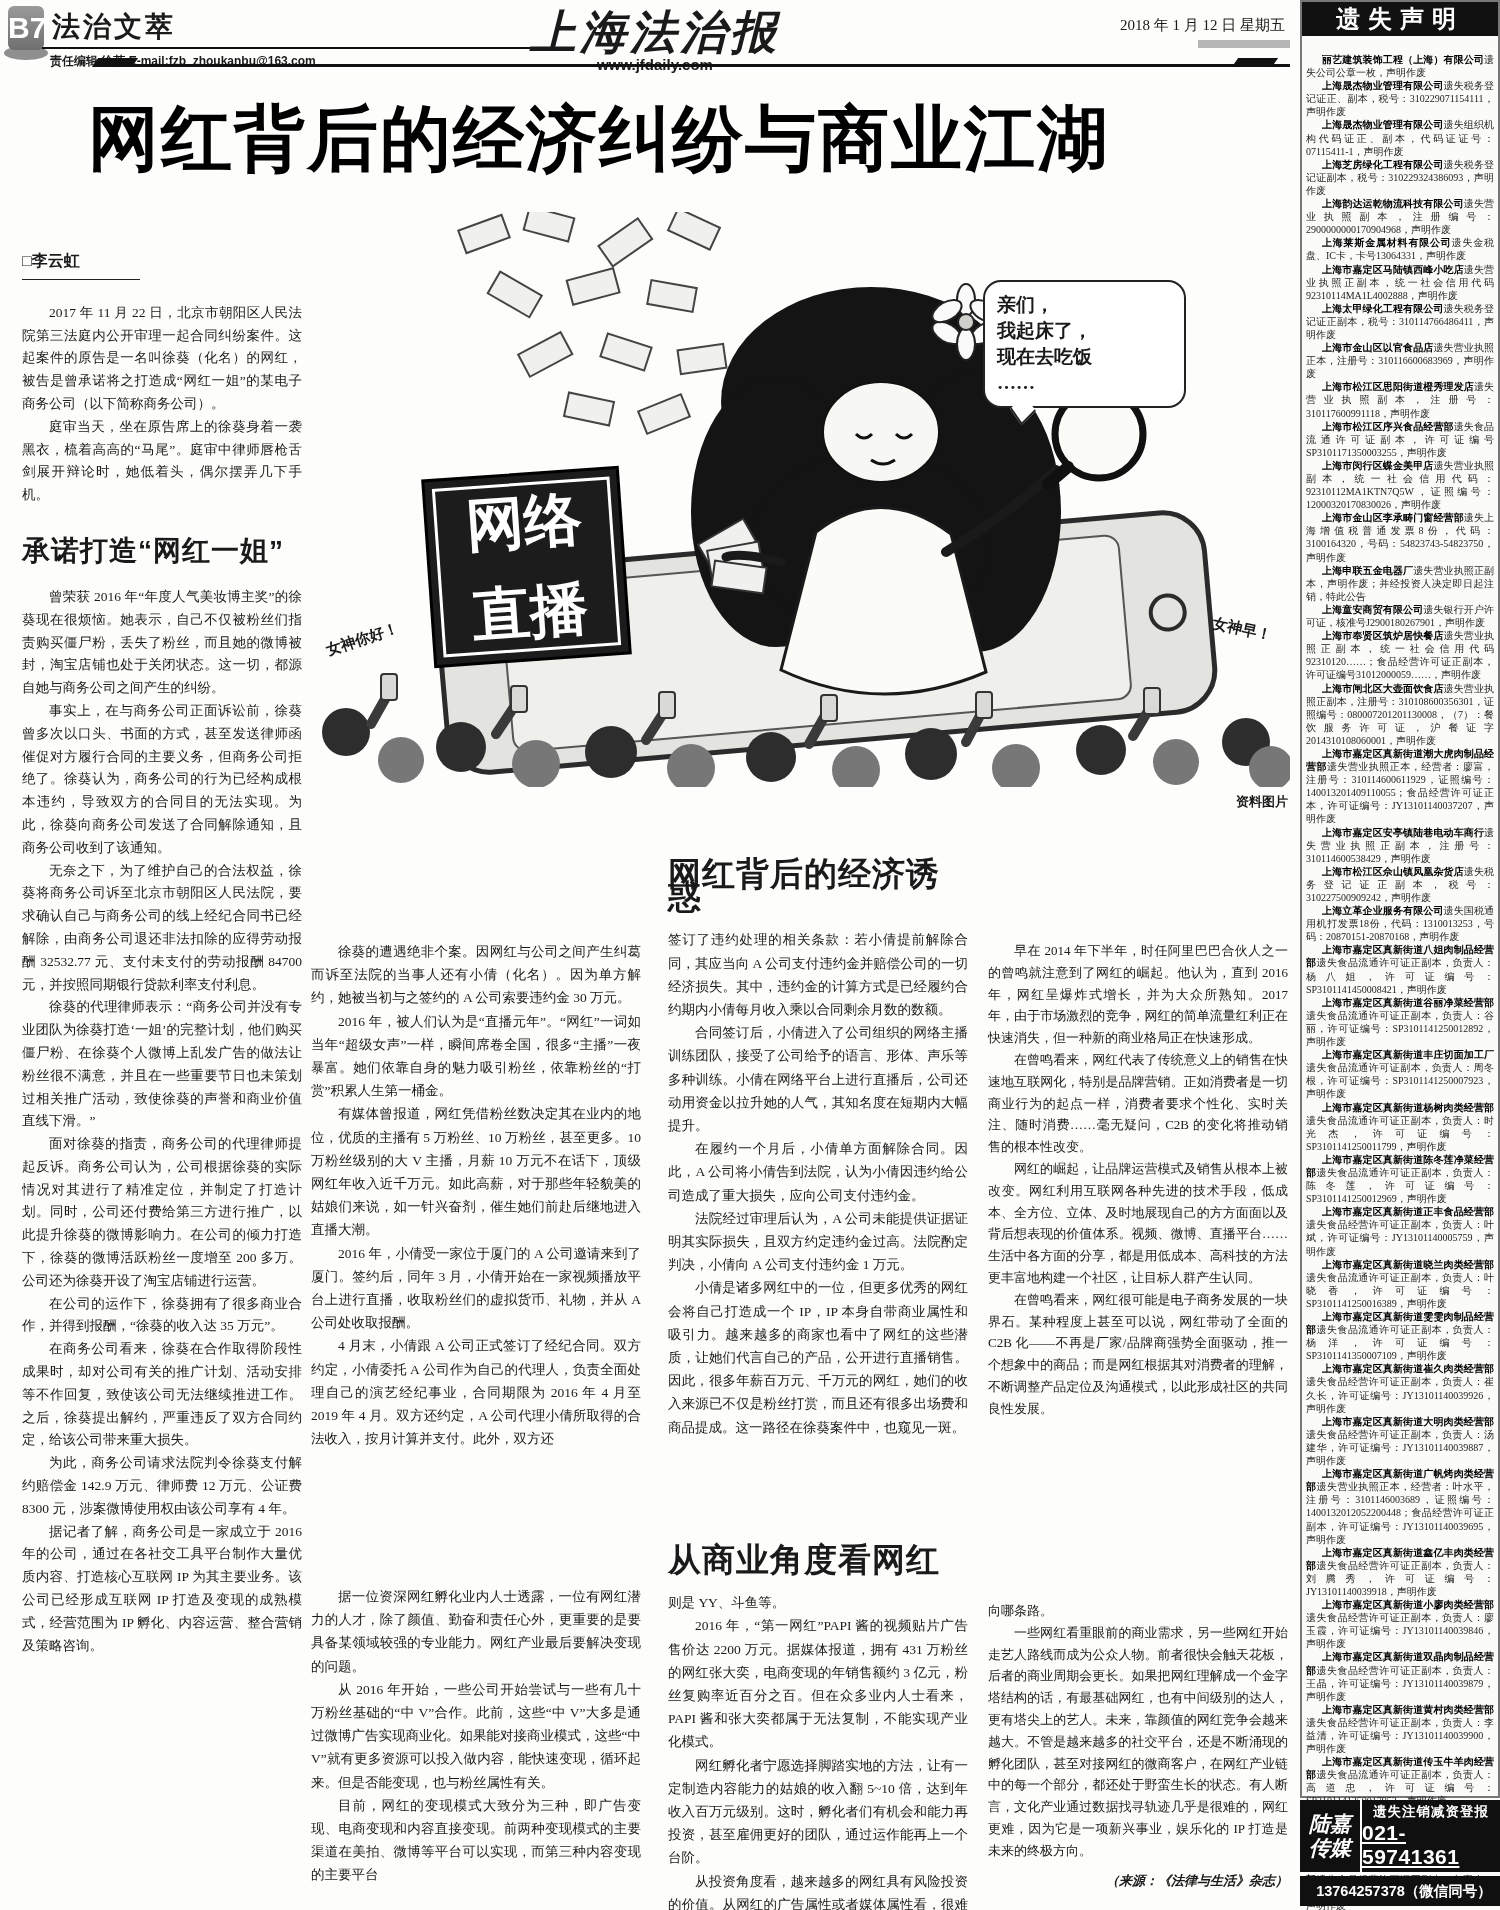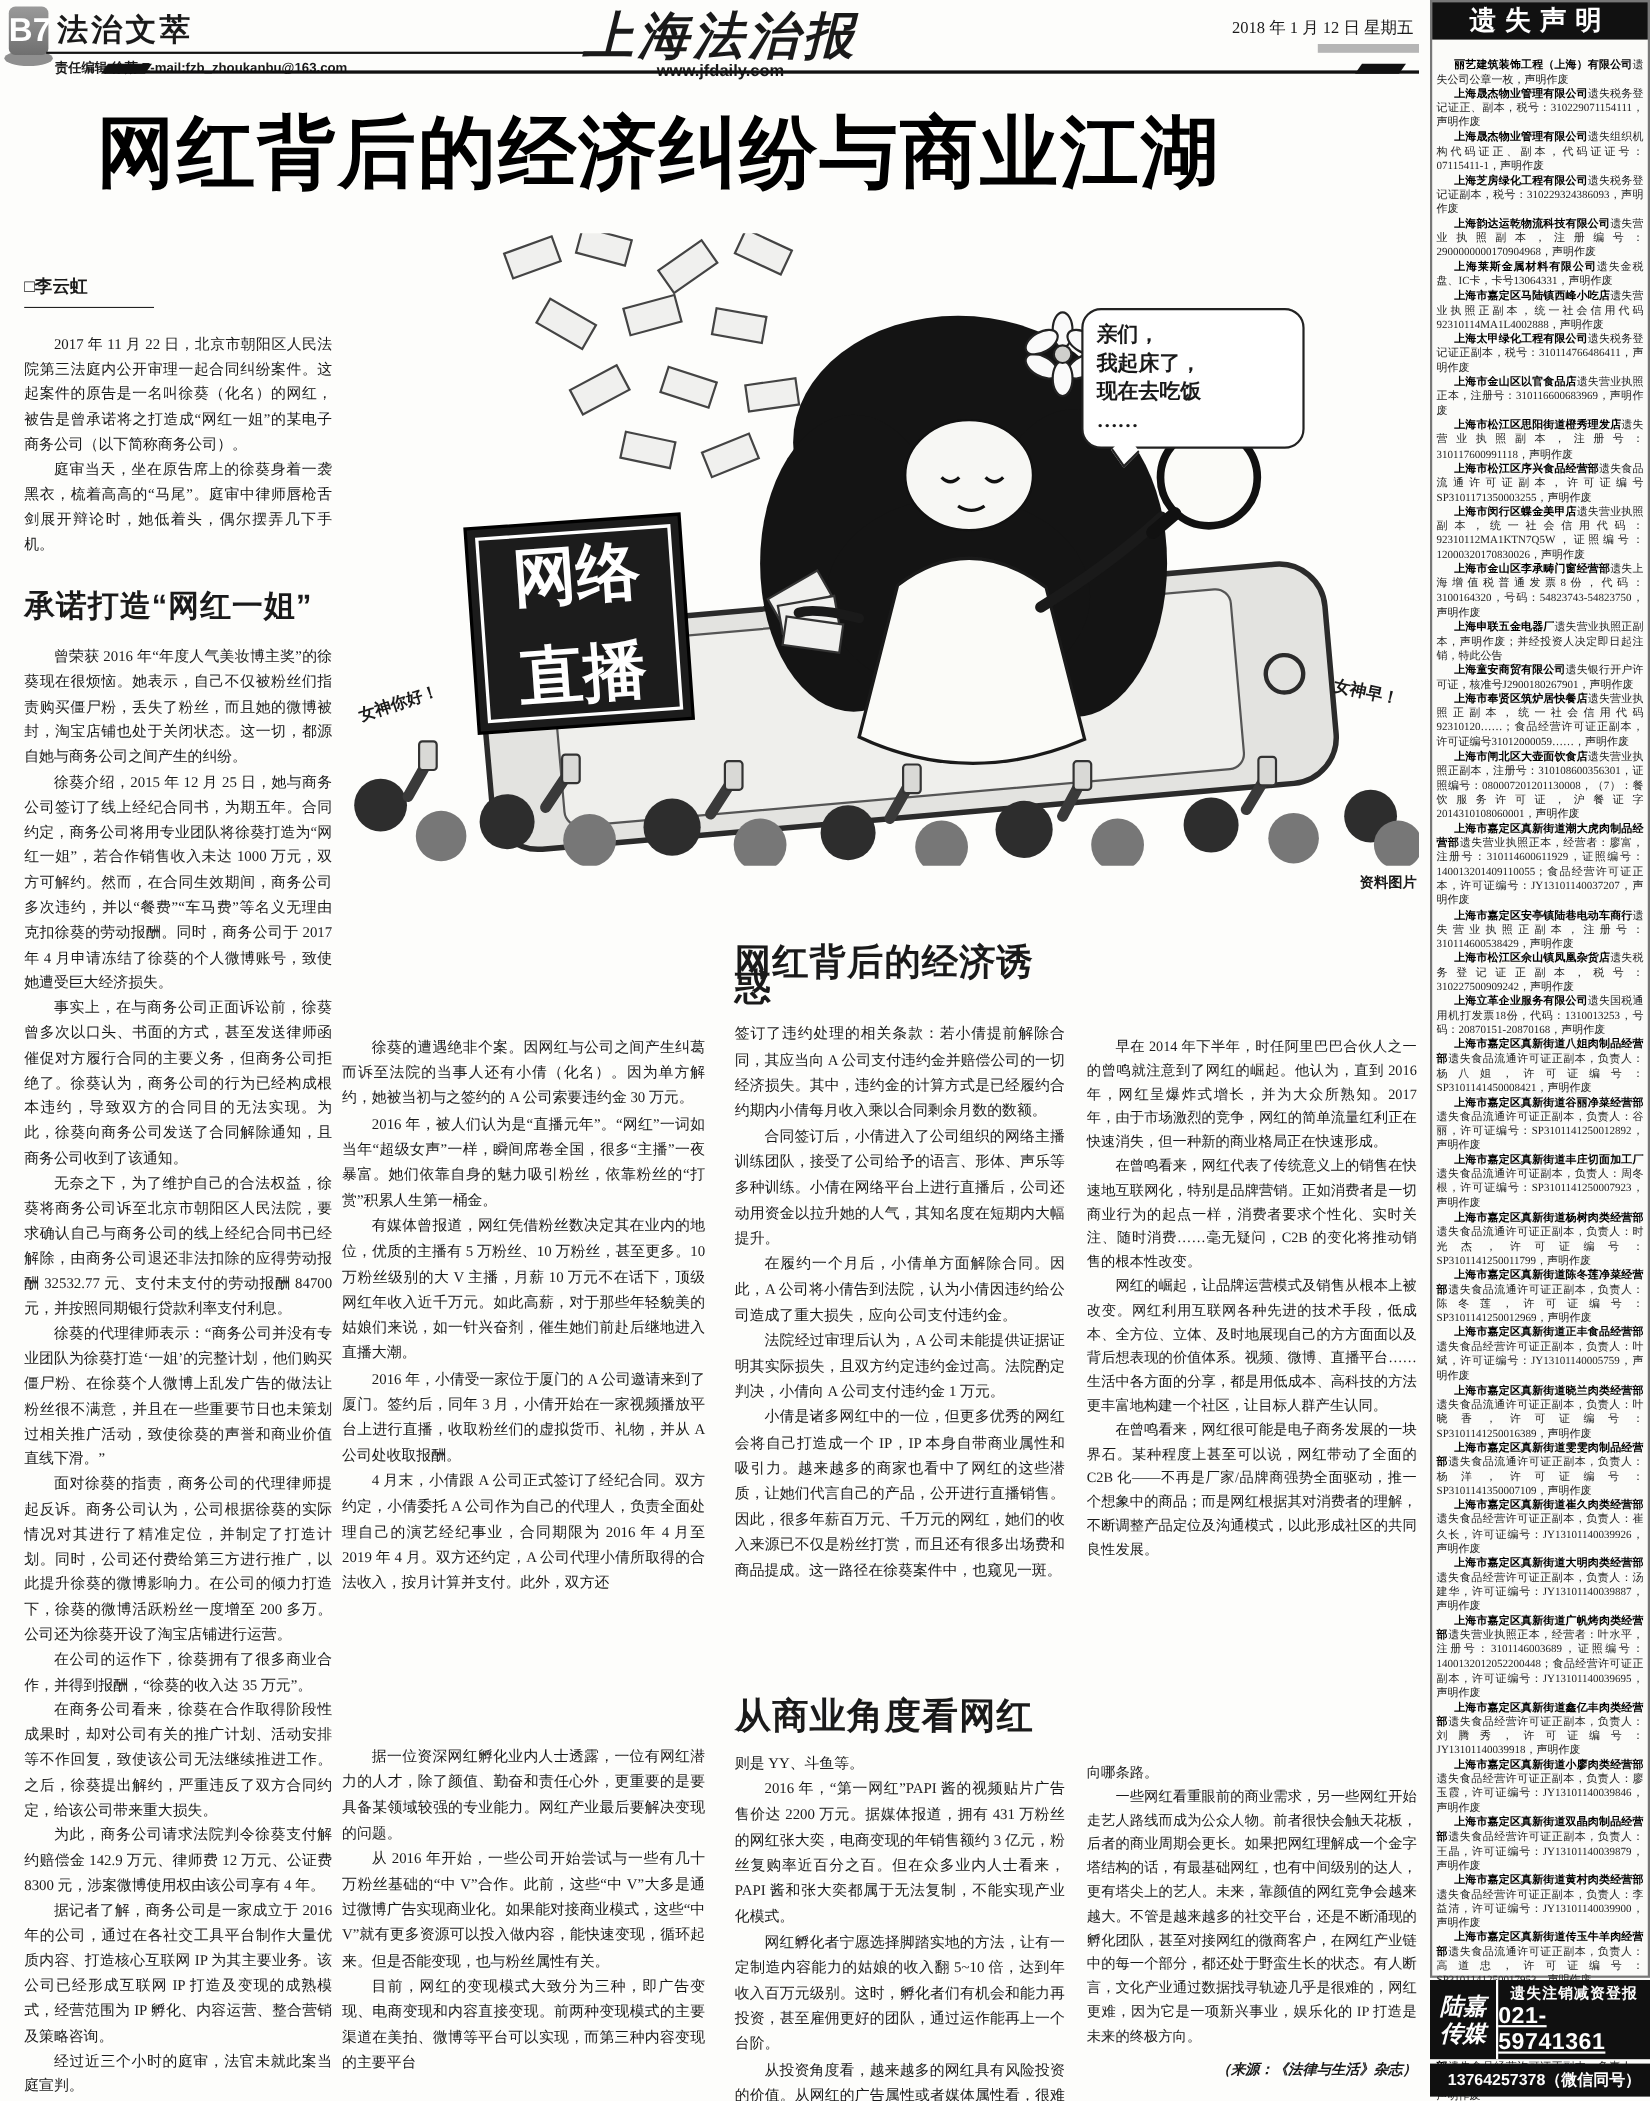--- a/index.html
+++ b/index.html
@@ -211,30 +211,28 @@
 
   <div class="col col1">
     <span class="byline">□李云虹</span>
     <div>
         <p class="para">2017 年 11 月 22 日，北京市朝阳区人民法院第三法庭内公开审理一起合同纠纷案件。这起案件的原告是一名叫徐葵（化名）的网红，被告是曾承诺将之打造成“网红一姐”的某电子商务公司（以下简称商务公司）。</p>
         <p class="para">庭审当天，坐在原告席上的徐葵身着一袭黑衣，梳着高高的“马尾”。庭审中律师唇枪舌剑展开辩论时，她低着头，偶尔摆弄几下手机。</p>
       </div>
     <div class="subhead1">承诺打造“网红一姐”</div>
     <div>
         <p class="para">曾荣获 2016 年“年度人气美妆博主奖”的徐葵现在很烦恼。她表示，自己不仅被粉丝们指责购买僵尸粉，丢失了粉丝，而且她的微博被封，淘宝店铺也处于关闭状态。这一切，都源自她与商务公司之间产生的纠纷。</p>
-        <p class="para">徐葵介绍，2015 年 12 月 25 日，她与商务公司签订了线上经纪合同书，为期五年。合同约定，商务公司将用专业团队将徐葵打造为“网红一姐”，若合作销售收入未达 1000 万元，双方可解约。然而，在合同生效期间，商务公司多次违约，并以“餐费”“车马费”等名义无理由克扣徐葵的劳动报酬。同时，商务公司于 2017 年 4 月申请冻结了徐葵的个人微博账号，致使她遭受巨大经济损失。</p>
         <p class="para">事实上，在与商务公司正面诉讼前，徐葵曾多次以口头、书面的方式，甚至发送律师函催促对方履行合同的主要义务，但商务公司拒绝了。徐葵认为，商务公司的行为已经构成根本违约，导致双方的合同目的无法实现。为此，徐葵向商务公司发送了合同解除通知，且商务公司收到了该通知。</p>
         <p class="para">无奈之下，为了维护自己的合法权益，徐葵将商务公司诉至北京市朝阳区人民法院，要求确认自己与商务公司的线上经纪合同书已经解除，由商务公司退还非法扣除的应得劳动报酬 32532.77 元、支付未支付的劳动报酬 84700 元，并按照同期银行贷款利率支付利息。</p>
         <p class="para">徐葵的代理律师表示：“商务公司并没有专业团队为徐葵打造‘一姐’的完整计划，他们购买僵尸粉、在徐葵个人微博上乱发广告的做法让粉丝很不满意，并且在一些重要节日也未策划过相关推广活动，致使徐葵的声誉和商业价值直线下滑。”</p>
         <p class="para">面对徐葵的指责，商务公司的代理律师提起反诉。商务公司认为，公司根据徐葵的实际情况对其进行了精准定位，并制定了打造计划。同时，公司还付费给第三方进行推广，以此提升徐葵的微博影响力。在公司的倾力打造下，徐葵的微博活跃粉丝一度增至 200 多万。公司还为徐葵开设了淘宝店铺进行运营。</p>
         <p class="para">在公司的运作下，徐葵拥有了很多商业合作，并得到报酬，“徐葵的收入达 35 万元”。</p>
         <p class="para">在商务公司看来，徐葵在合作取得阶段性成果时，却对公司有关的推广计划、活动安排等不作回复，致使该公司无法继续推进工作。之后，徐葵提出解约，严重违反了双方合同约定，给该公司带来重大损失。</p>
         <p class="para">为此，商务公司请求法院判令徐葵支付解约赔偿金 142.9 万元、律师费 12 万元、公证费 8300 元，涉案微博使用权由该公司享有 4 年。</p>
         <p class="para">据记者了解，商务公司是一家成立于 2016 年的公司，通过在各社交工具平台制作大量优质内容、打造核心互联网 IP 为其主要业务。该公司已经形成互联网 IP 打造及变现的成熟模式，经营范围为 IP 孵化、内容运营、整合营销及策略咨询。</p>
-        <p class="para">经过近三个小时的庭审，法官未就此案当庭宣判。</p>
       </div>
   </div>
 
   <div class="col colbody col2a">
       <p class="para">徐葵的遭遇绝非个案。因网红与公司之间产生纠葛而诉至法院的当事人还有小倩（化名）。因为单方解约，她被当初与之签约的 A 公司索要违约金 30 万元。</p>
       <p class="para">2016 年，被人们认为是“直播元年”。“网红”一词如当年“超级女声”一样，瞬间席卷全国，很多“主播”一夜暴富。她们依靠自身的魅力吸引粉丝，依靠粉丝的“打赏”积累人生第一桶金。</p>
       <p class="para">有媒体曾报道，网红凭借粉丝数决定其在业内的地位，优质的主播有 5 万粉丝、10 万粉丝，甚至更多。10 万粉丝级别的大 V 主播，月薪 10 万元不在话下，顶级网红年收入近千万元。如此高薪，对于那些年轻貌美的姑娘们来说，如一针兴奋剂，催生她们前赴后继地进入直播大潮。</p>
       <p class="para">2016 年，小倩受一家位于厦门的 A 公司邀请来到了厦门。签约后，同年 3 月，小倩开始在一家视频播放平台上进行直播，收取粉丝们的虚拟货币、礼物，并从 A 公司处收取报酬。</p>
       <p class="para">4 月末，小倩跟 A 公司正式签订了经纪合同。双方约定，小倩委托 A 公司作为自己的代理人，负责全面处理自己的演艺经纪事业，合同期限为 2016 年 4 月至 2019 年 4 月。双方还约定，A 公司代理小倩所取得的合法收入，按月计算并支付。此外，双方还</p>
     </div>

